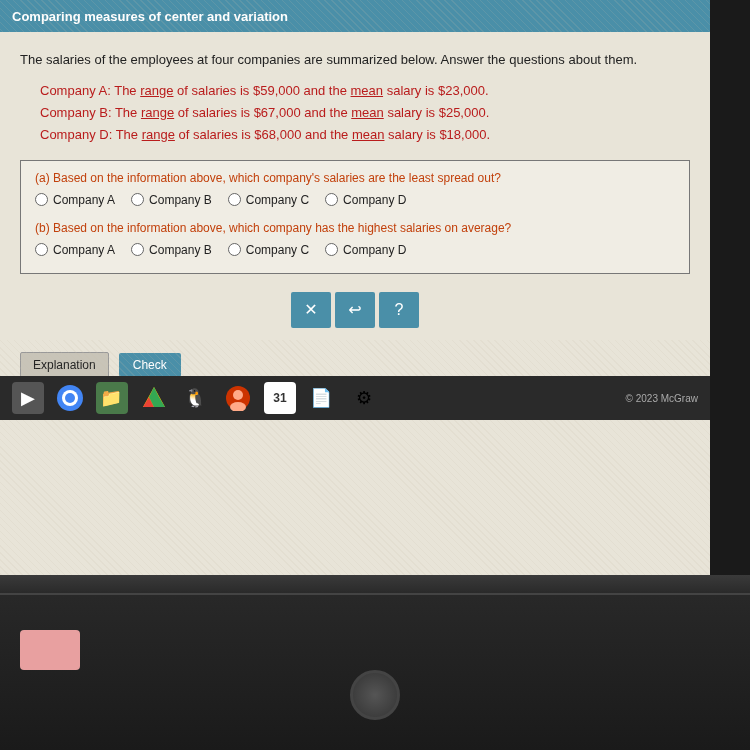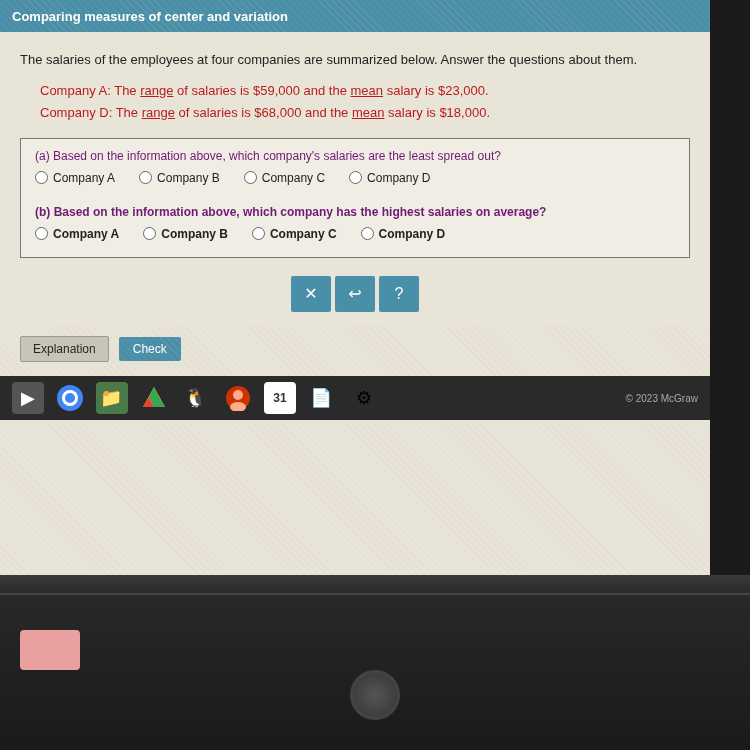--- a/index.html
+++ b/index.html
@@ -89,27 +89,27 @@
     
     .question-box {
       border: 1px solid #777;
       background: #f0ede4;
       margin-top: 14px;
       padding: 10px 14px;
     }
 
     .question-text {
       font-size: 12px;
-      color: #701a75;
+      color: #c2410c;
       margin-bottom: 8px;
     }
 
     .radio-group {
       display: flex;
-      gap: 24px;
+      gap: 16px;
       align-items: center;
       margin-bottom: 6px;
     }
 
     .radio-option {
       display: flex;
       align-items: center;
       gap: 5px;
       font-size: 12px;
       color: #222;
@@ -120,22 +120,21 @@
       width: 13px;
       height: 13px;
       border-radius: 50%;
       border: 1.5px solid #666;
       background: white;
       display: inline-block;
       flex-shrink: 0;
     }
 
     .question-b {
-      margin-top: 20px;
-      font-weight: bold;
+      margin-top: 14px;
     }
 
     
     .action-buttons {
       display: flex;
       justify-content: center;
       gap: 4px;
       margin-top: 18px;
     }
 
@@ -277,20 +276,23 @@
     <span class="header-bar-title">Comparing measures of center and variation</span>
   </div>
 
   <div class="content-area">
 
     <p class="intro-text">The salaries of the employees at four companies are summarized below. Answer the questions about them.</p>
 
     <div class="company-info">
       <p>
         Company A: The <span class="highlight">range</span> of salaries is $59,000 and the <span class="highlight">mean</span> salary is $23,000.
+      </p>
+      <p>
+        Company B: The <span class="highlight">range</span> of salaries is $67,000 and the <span class="highlight">mean</span> salary is $25,000.
       </p>
       <p>
         Company D: The <span class="highlight">range</span> of salaries is $68,000 and the <span class="highlight">mean</span> salary is $18,000.
       </p>
     </div>
 
     <div class="question-box">
 
       <p class="question-text">(a) Based on the information above, which company's salaries are the least spread out?</p>
       <div class="radio-group">

